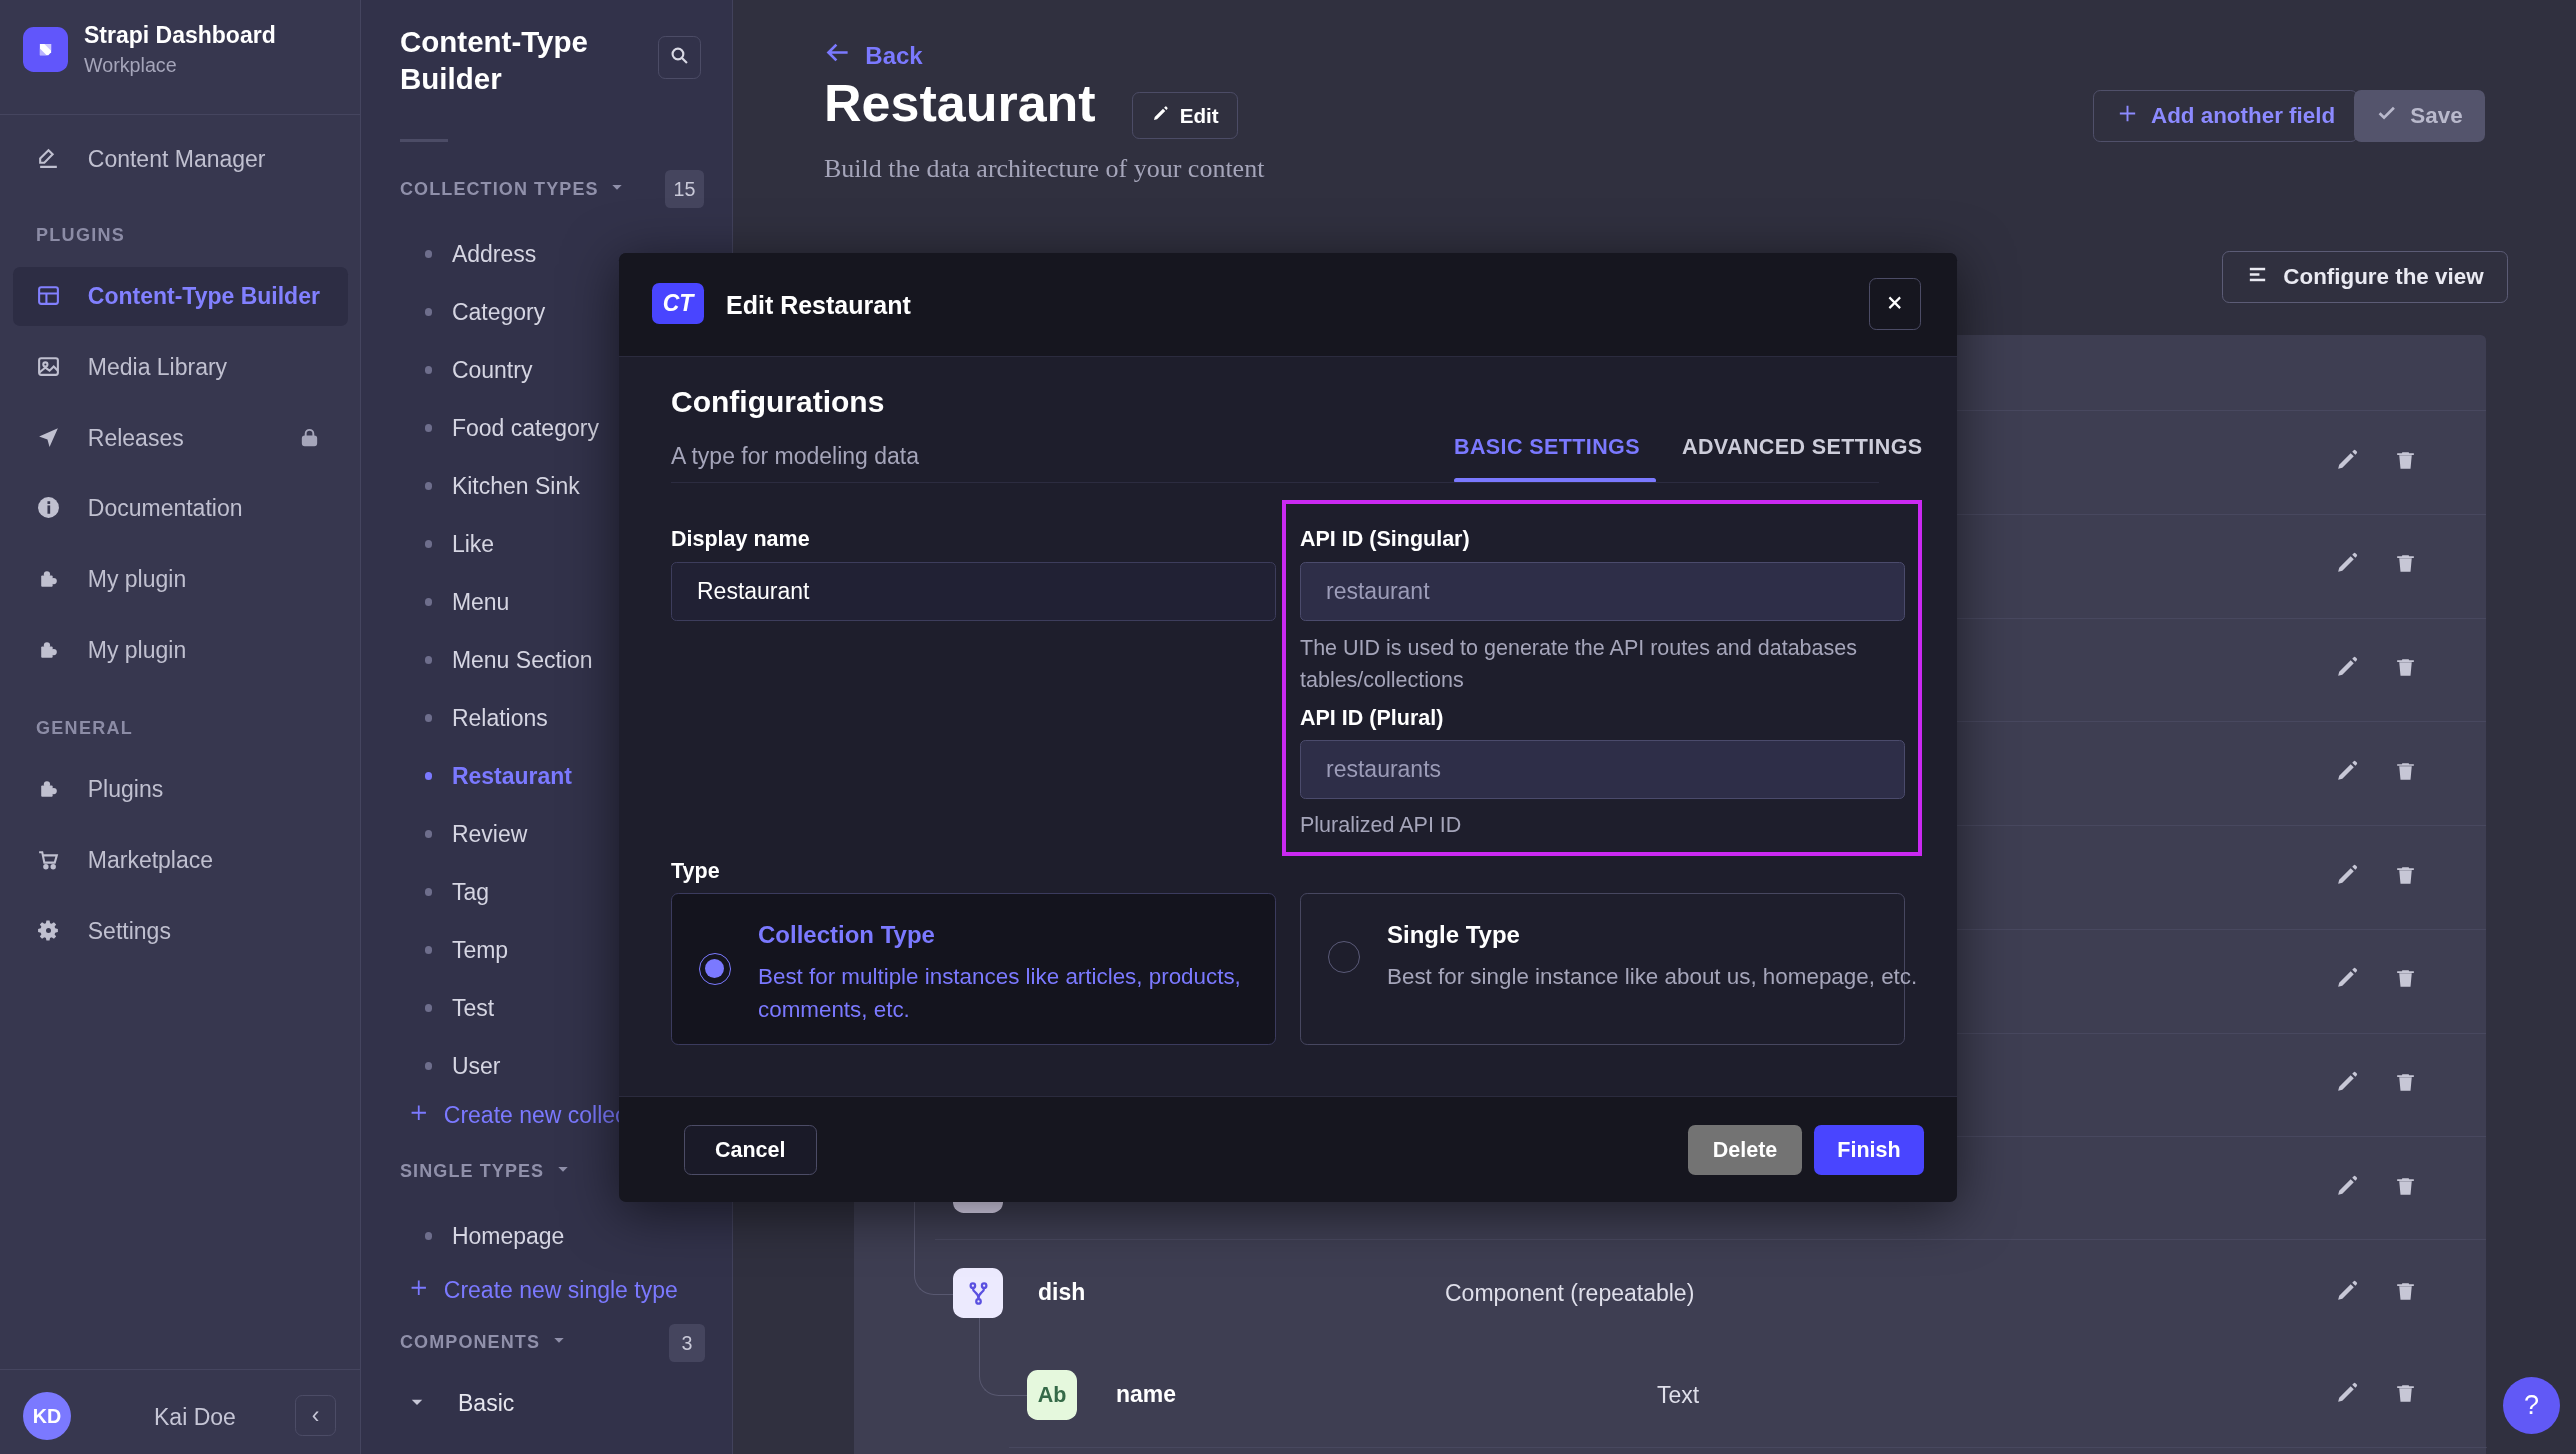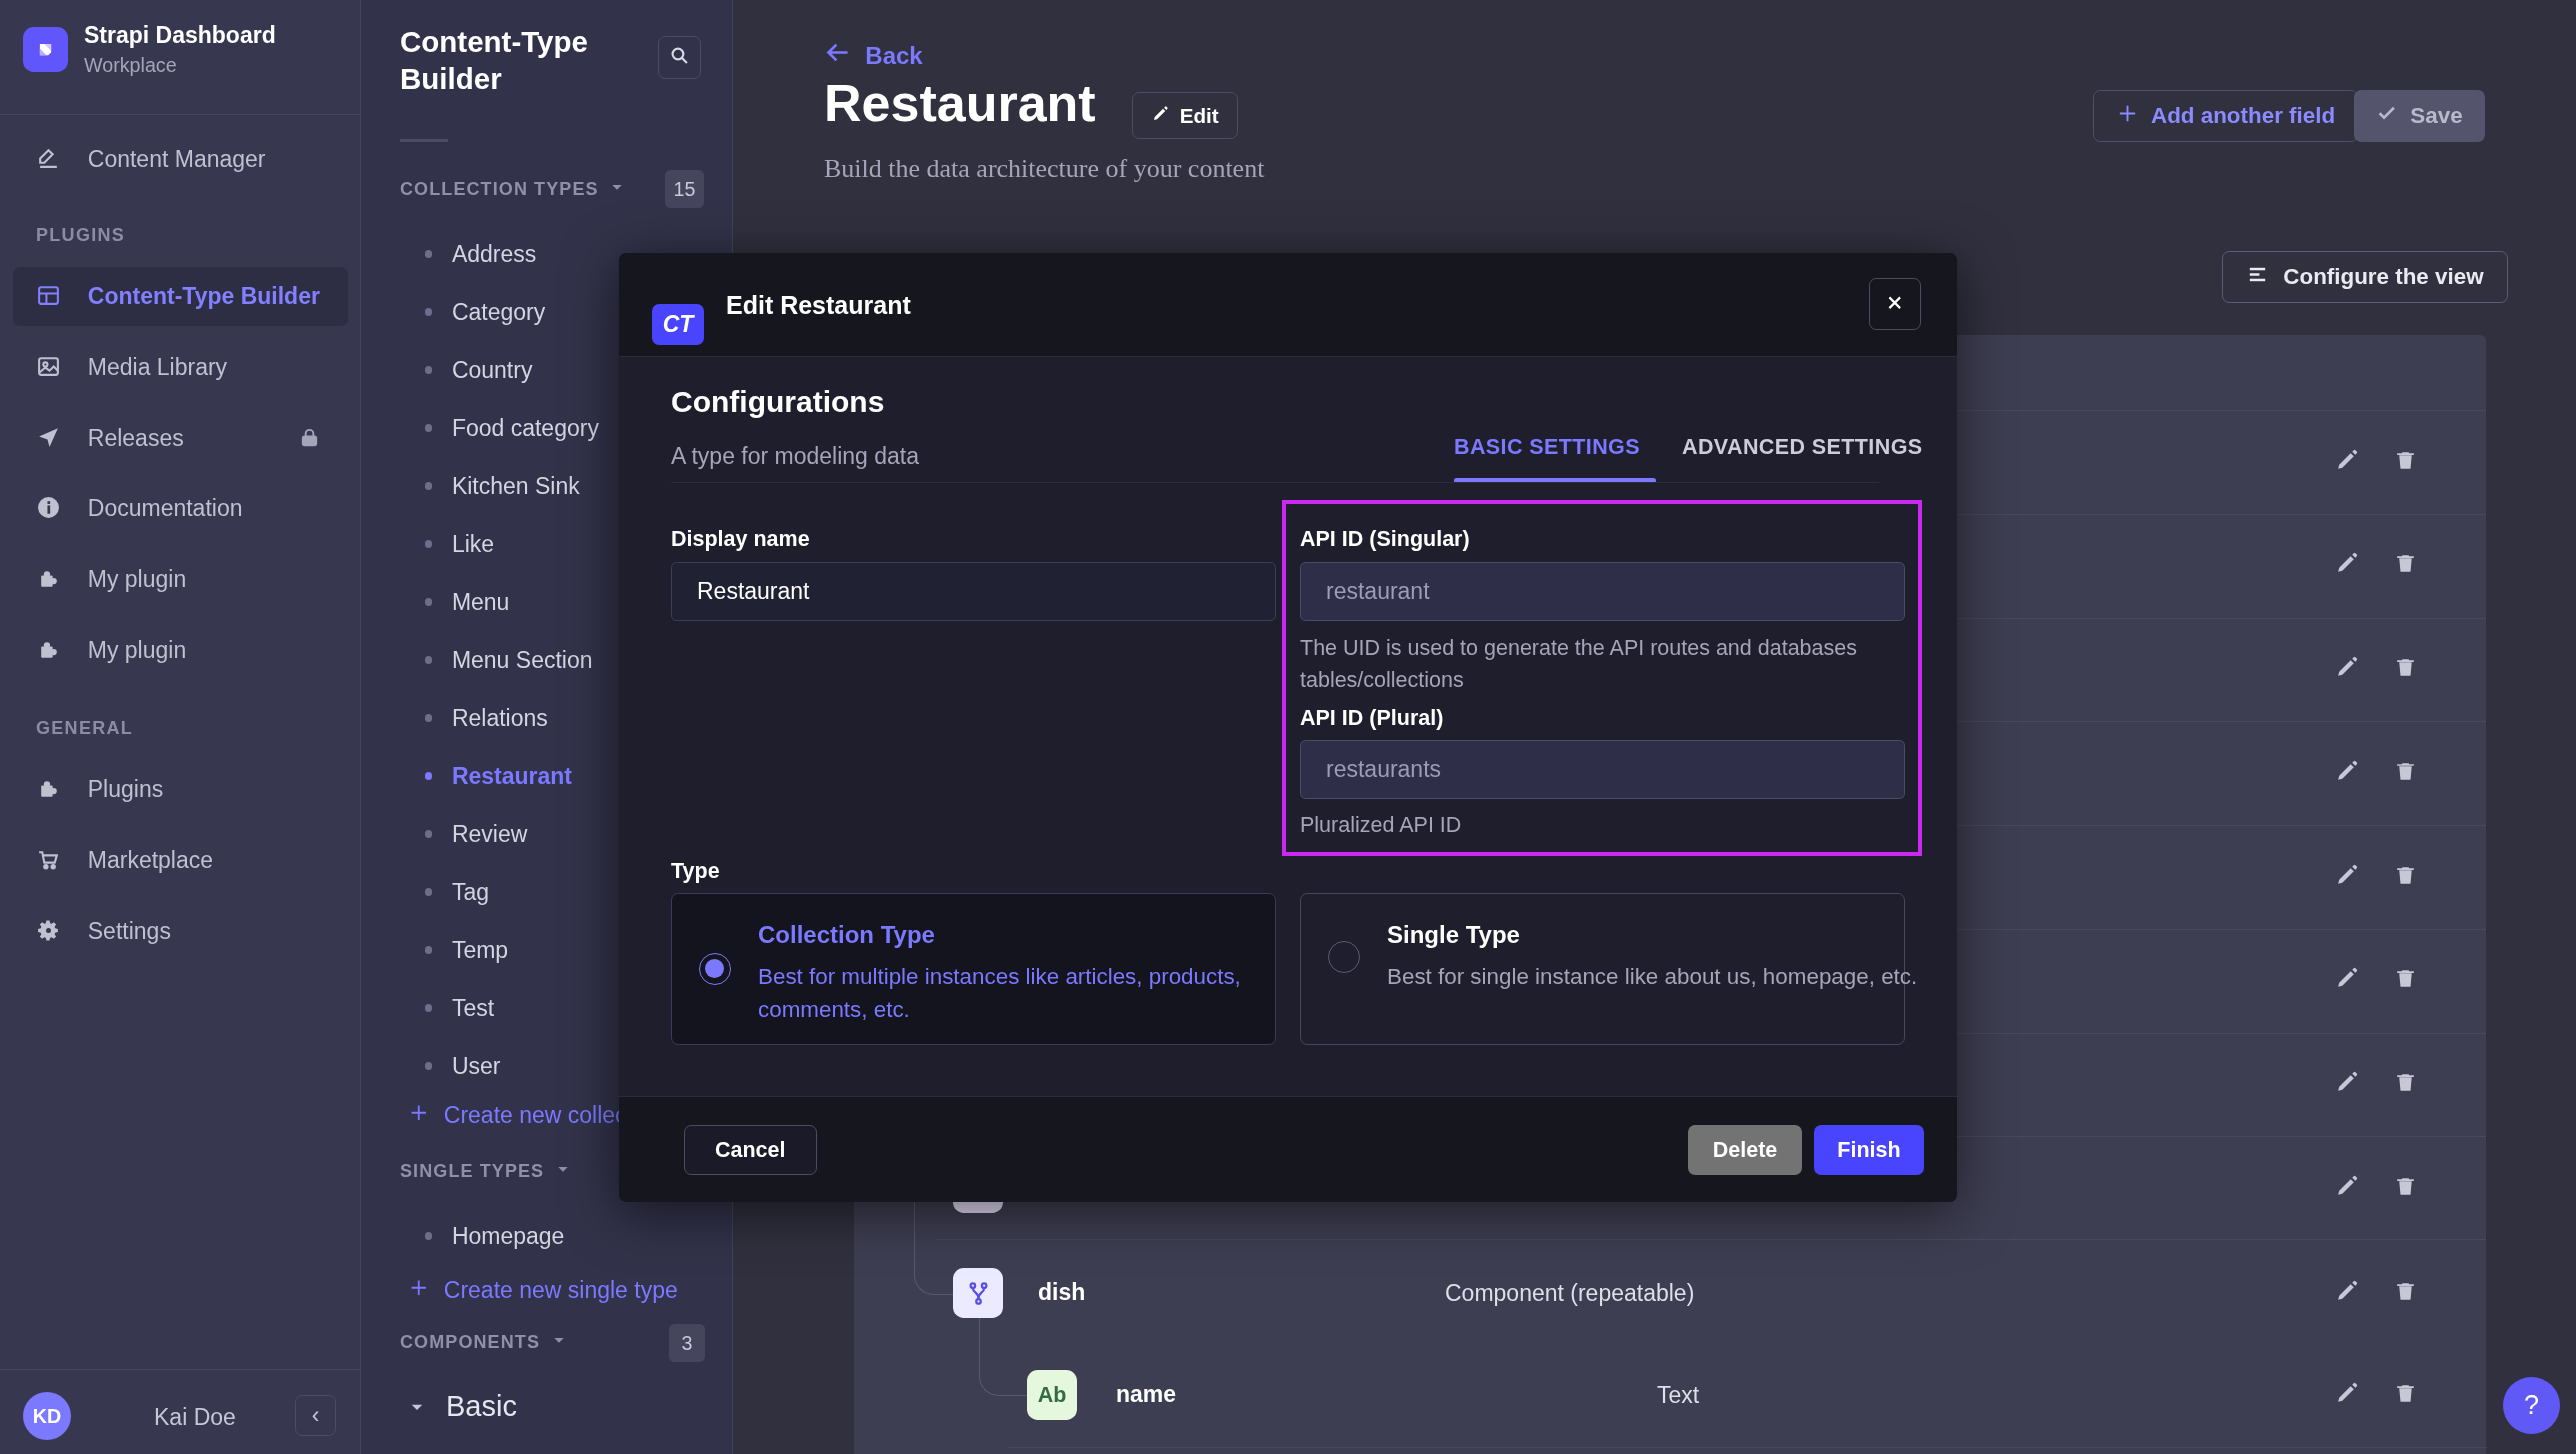--- a/index.html
+++ b/index.html
@@ -35,21 +35,21 @@
   .ctb-minidivider { position:absolute; left:39px; top:139px; width:48px; height:2.7px; background:#4c4c66; }
   .ct-header { position:absolute; left:39px; font-size:18px; font-weight:bold; letter-spacing:1.1px; color:#9090aa; display:flex; gap:10.7px; align-items:center; cursor:pointer; }
   .ct-badge { position:absolute; width:39px; height:38px; border-radius:5.4px; background:#45455e; color:#c9c9d8; font-size:19.7px;
             display:flex; align-items:center; justify-content:center; }
   .ct-list { position:absolute; left:39px; width:333px; display:flex; flex-direction:column; }
   .ct-item { height:58px; display:flex; align-items:center; gap:19.7px; padding-left:25px; font-size:23px; color:#d5d5e2; cursor:pointer; white-space:nowrap; }
   .ct-item .dot { width:7.2px; height:7.2px; border-radius:50%; background:#6e6e8c; flex:0 0 auto; }
   .ct-item.active { color:#7b79ff; font-weight:600; }
   .ct-item.active .dot { background:#7b79ff; }
   .ct-create { display:flex; align-items:center; gap:14.3px; color:#7b79ff; font-size:23px; cursor:pointer; white-space:nowrap; }
-  .comp-item { position:absolute; left:47px; display:flex; align-items:center; gap:20px; font-size:29px; color:#e6e6ee; cursor:pointer; }
+  .comp-item { position:absolute; left:47px; display:flex; align-items:center; gap:32px; font-size:23px; color:#e6e6ee; cursor:pointer; }
 
   
   .main-bg { position:absolute; left:733px; top:0; width:1843px; height:1454px; background:#30303f; }
   .back-link { position:absolute; left:825px; top:39px; display:flex; gap:14.3px; align-items:center; color:#7b79ff; font-size:24px; font-weight:600; cursor:pointer; }
   .page-title { position:absolute; left:825px; top:73px; font-size:52px; font-weight:bold; color:#ffffff; }
   .edit-btn { position:absolute; left:1132px; top:92px; height:47px; padding:0 18px; display:flex; gap:10.7px; align-items:center;
             background:transparent; border:0.9px solid #4c4c66; border-radius:7.2px; color:#fff; font-size:20.6px; font-weight:600; cursor:pointer; }
   .page-sub { position:absolute; left:825px; top:154px; font-size:26px; color:#a5a5ba; }
   .addfield-btn { position:absolute; left:2093px; top:90px; height:52px; padding:0 21.5px; display:flex; gap:12.5px; align-items:center;
             background:transparent; border:0.9px solid #50506a; border-radius:7.2px; color:#8c8aff; font-size:22.4px; font-weight:600; cursor:pointer; }
@@ -67,21 +67,21 @@
   .fname { position:absolute; font-size:23px; font-weight:600; color:#fff; }
   .ftype { position:absolute; font-size:23px; color:#dfdfea; }
   .help-fab { position:absolute; left:2503px; top:1377px; width:57px; height:57px; border-radius:50%; background:#6159f6; border:none;
             color:#fff; font-size:27px; display:flex; align-items:center; justify-content:center; cursor:pointer; }
 
   
   .modal { position:absolute; left:619px; top:253px; width:1338px; height:948px; border-radius:7.2px; background:#1e1e2c;
            box-shadow:0 10.7px 54px rgba(0,0,0,.55); z-index:10; }
   .modal-head { position:absolute; left:0; top:0; width:1338px; height:104px; background:#16161f; border-bottom:0.9px solid #2b2b3e; border-radius:7.2px 7.2px 0 0; }
   .ct-modal-badge { position:absolute; left:33px; top:30px; width:52px; height:41px; border-radius:7.2px; background:#4945ff; color:#fff;
-           font-size:23px; font-weight:bold; font-style:italic; display:flex; align-items:center; justify-content:center;margin-top:21px; }
+           font-size:23px; font-weight:bold; font-style:italic; display:flex; align-items:center; justify-content:center; }
   .modal-title { position:absolute; left:107px; top:38px; font-size:25px; font-weight:600; color:#fff; }
   .modal-close { position:absolute; left:1250px; top:25px; width:52px; height:52px; border-radius:7.2px; border:0.9px solid #4c4c66; background:transparent;
            color:#fff; display:flex; align-items:center; justify-content:center; cursor:pointer; }
   .modal-h2 { position:absolute; left:52px; top:132px; font-size:30px; font-weight:bold; color:#fff; }
   .modal-sub { position:absolute; left:52px; top:190px; font-size:23px; color:#a5a5ba; }
   .tab { position:absolute; top:182px; background:none; border:none; font-size:21.5px; letter-spacing:0.4px; cursor:pointer; }
   .tab.basic { left:835px; color:#7b79ff; font-weight:bold; }
   .tab.adv { left:1063px; color:#cdcdda; font-weight:600; }
   .tab-underline { position:absolute; left:835px; top:225px; width:202px; height:5.4px; border-radius:2.7px; background:#7b79ff; }
   .tabs-hr { position:absolute; left:52px; top:229px; width:1208px; height:0.9px; background:#2c2c40; }

